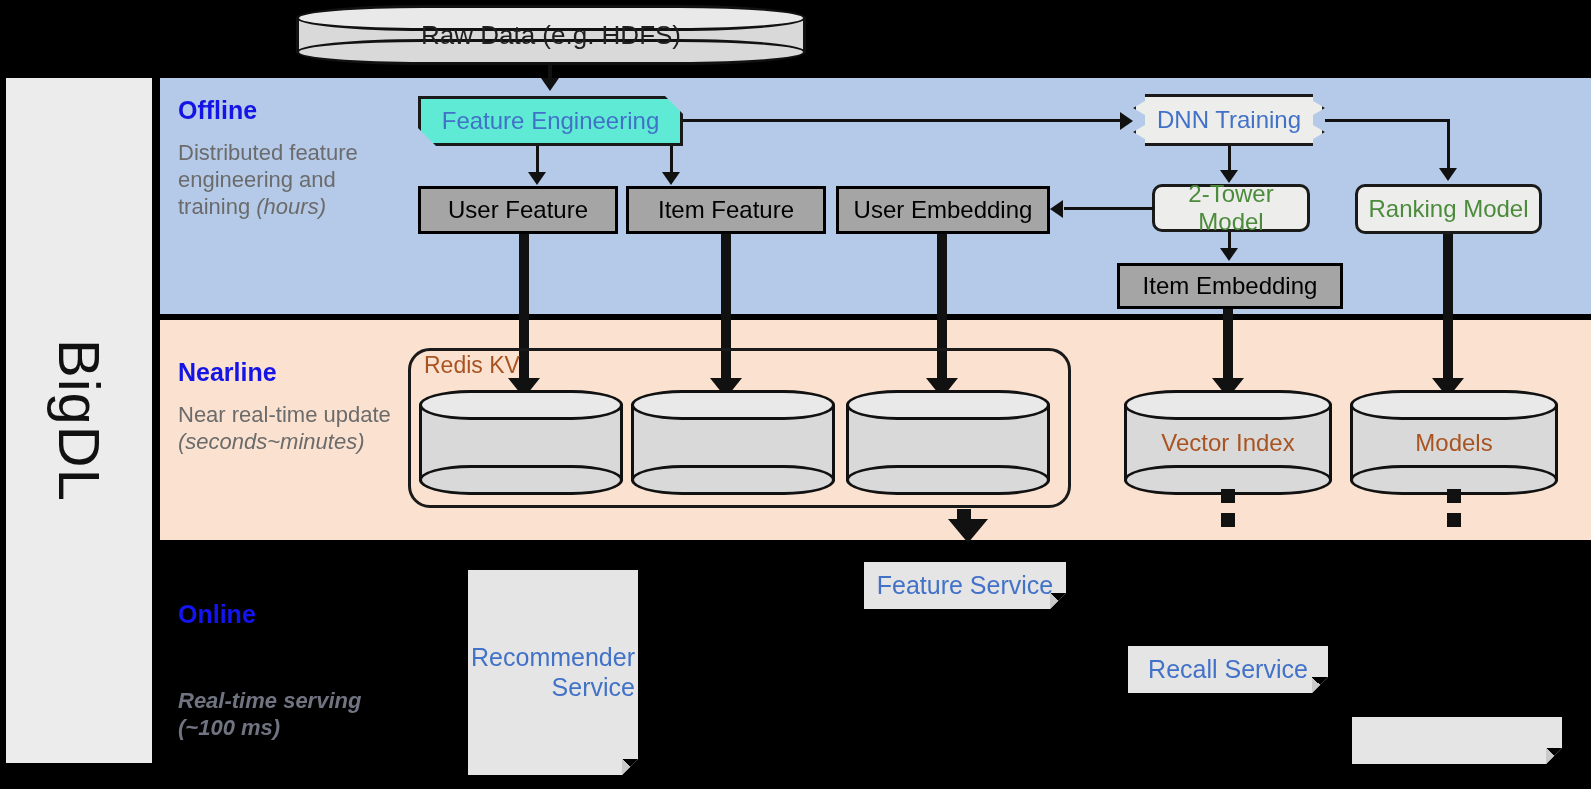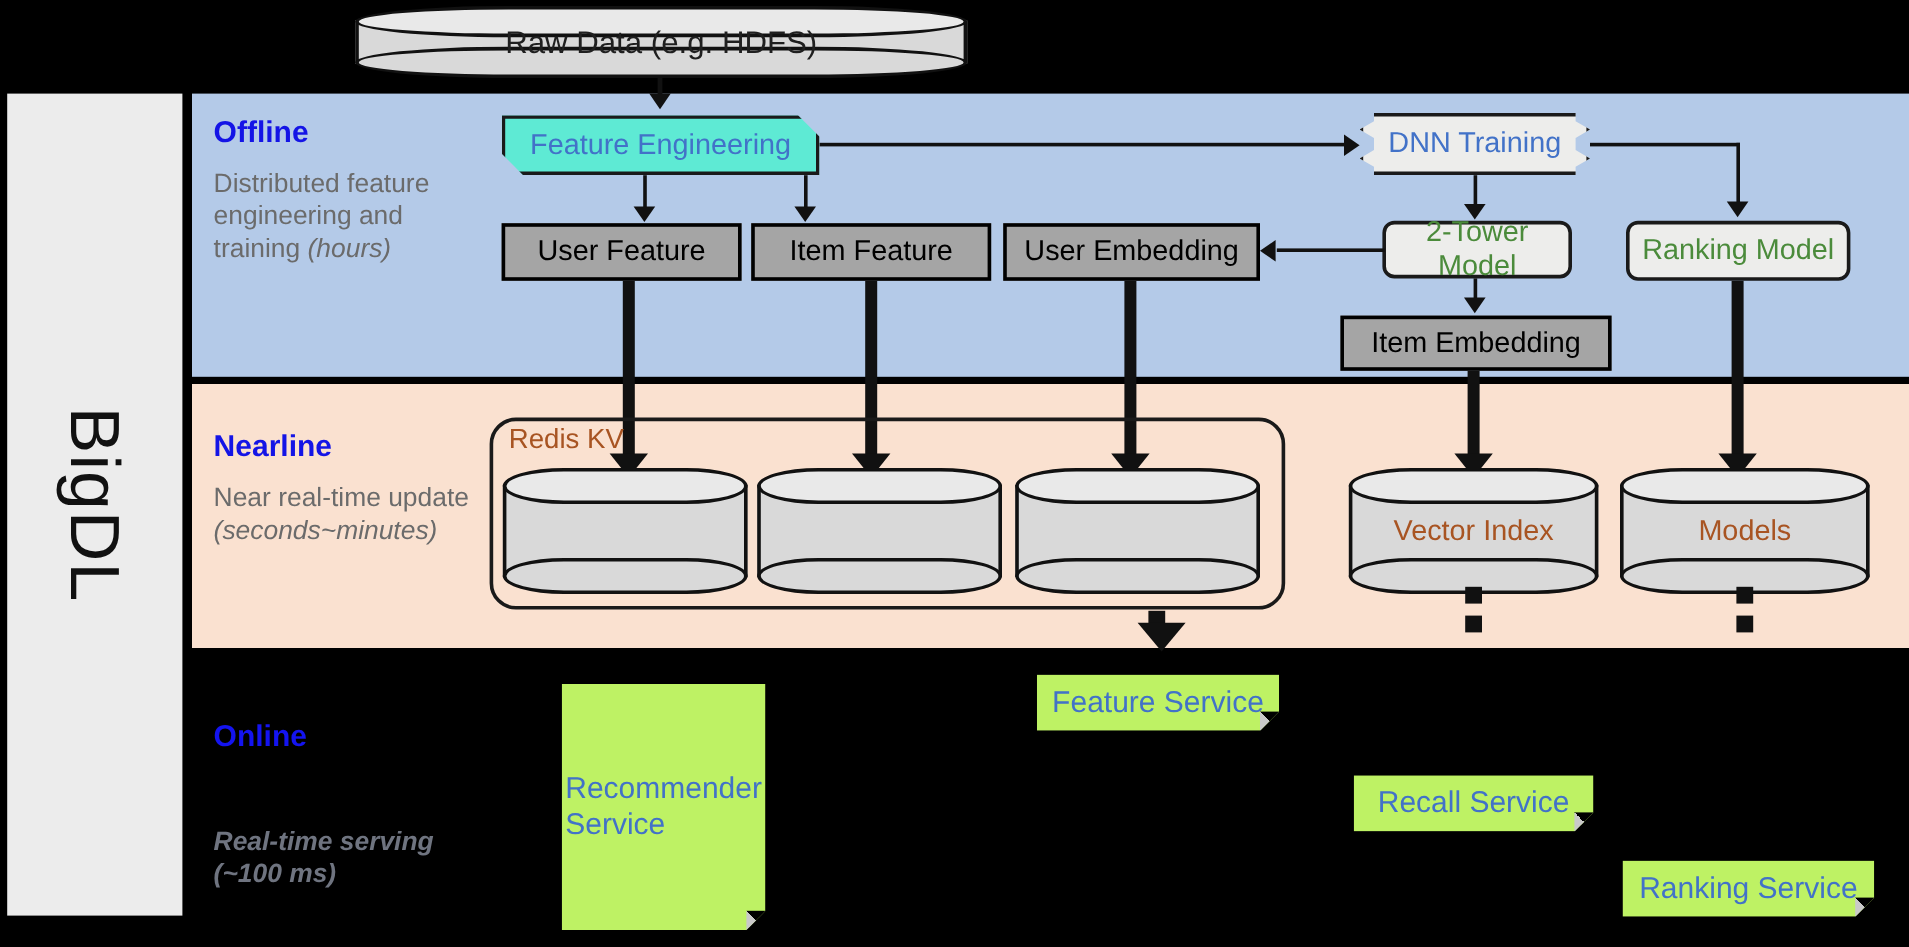--- a/index.html
+++ b/index.html
@@ -65,22 +65,22 @@
   #cyl-raw .bot{height:26px;}
   #cyl-raw .body{top:12px;bottom:12px;}
   #cyl-raw .lbl{color:#1f1f1f;font-size:26px;}
 
   
   #redis-box{position:absolute;left:408px;top:348px;width:663px;height:160px;
              border:3px solid #1a1a1a;border-radius:22px;box-sizing:border-box;}
   #redis-label{position:absolute;left:424px;top:352px;font-size:23px;color:#a85422;}
 
   
-  .svc{position:absolute;background:#bef264;display:flex;align-items:center;justify-content:center;
-       text-align:left;color:#4272c8;font-size:25px;line-height:1.18;
+  .svc{position:absolute;background:#e5e5e5;display:flex;align-items:center;justify-content:center;
+       text-align:right;color:#4272c8;font-size:25px;line-height:1.18;
        clip-path:polygon(0 0,100% 0,100% calc(100% - 16px),calc(100% - 16px) 100%,0 100%);}
   .svc .fold{position:absolute;right:0;bottom:0;width:16px;height:16px;
        background:linear-gradient(225deg,#000 0 50%,#c9c9c9 50% 100%);}
 
   
   .ln{position:absolute;background:#111;}
   .arrow-dn{position:absolute;width:0;height:0;border-left:9px solid transparent;
             border-right:9px solid transparent;border-top:13px solid #111;}
   .arrow-dn.fat{border-left-width:16px;border-right-width:16px;border-top-width:20px;}
   .arrow-lt{position:absolute;width:0;height:0;border-top:9px solid transparent;
@@ -230,17 +230,16 @@
     <span>Feature Service</span>
     <div class="fold"></div>
   </div>
 
   <div class="svc" style="left:1128px;top:646px;width:200px;height:47px;">
     <span>Recall Service</span>
     <div class="fold"></div>
   </div>
 
   <div class="svc" style="left:1352px;top:717px;width:210px;height:47px;">
-    <span>Ranking Service</span>
     <div class="fold"></div>
   </div>
 
 </div>
 
 </body></html>

